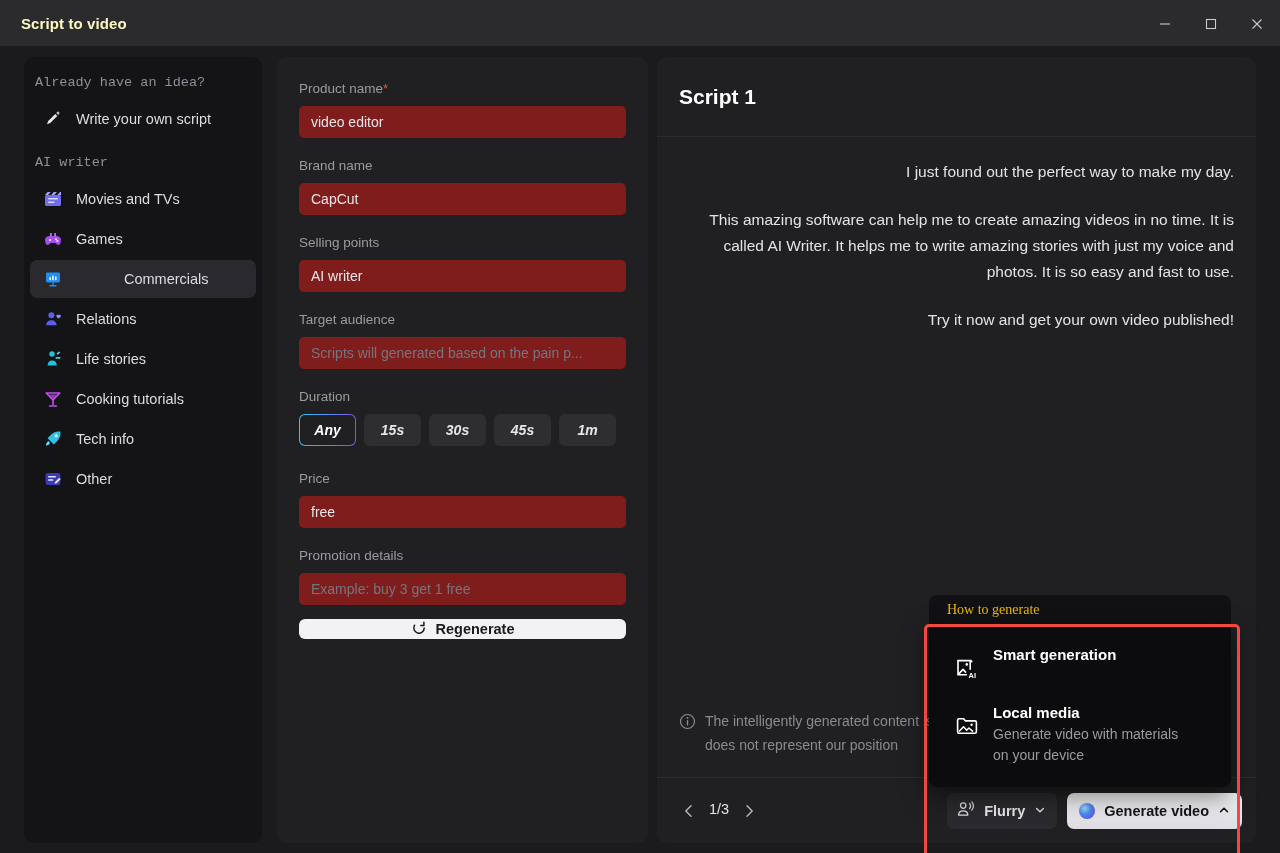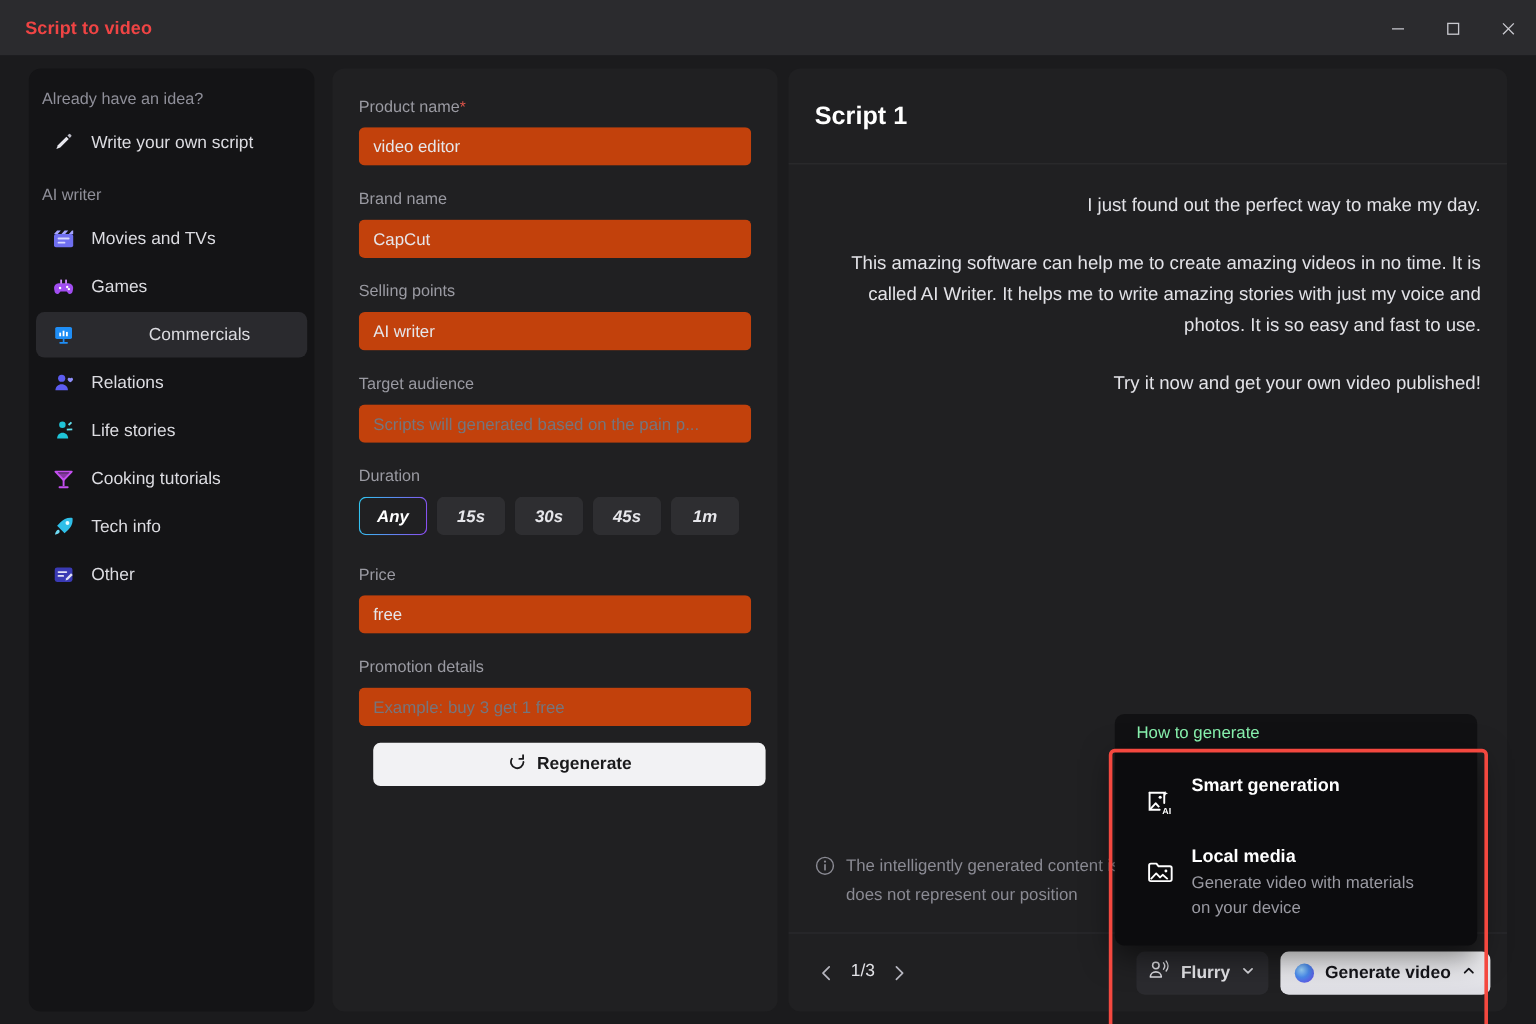--- a/index.html
+++ b/index.html
@@ -15,21 +15,21 @@
   .titlebar {
     height: 47px; width: 1280px;
     background: #2b2b2e;
     display: flex; align-items: center;
     border-bottom: 1px solid #1b1b1d;
     position: relative;
   }
   .title-text {
     margin-left: 21px;
     font-size: 15px; font-weight: bold;
-    color: #ef4444;
+    color: #fef9c3;
     letter-spacing: .1px;
   }
   .winctrls { position: absolute; right: 0; top: 0; height: 47px; display: flex; }
   .wc {
     width: 46px; height: 47px;
     display: flex; align-items: center; justify-content: center;
     color: #c9c9cf;
   }
   .wc svg { display:block; }
 
@@ -46,20 +46,21 @@
     width: 238px; height: 786px;
     background: #141416;
     border-radius: 10px;
     padding-top: 8px;
   }
   .side-section-label {
     color: #8f8f99;
     font-size: 13.5px;
     padding: 9px 0 6px 11px;
     line-height: 18px;
+    font-family: Liberation Mono, monospace;
   }
   .side-item {
     display: flex; align-items: center;
     height: 38px;
     margin: 2px 6px;
     padding-left: 12px;
     border-radius: 7px;
     cursor: default;
   }
   .side-item.active { background: #2a2a2e; gap: 48px; }
@@ -81,21 +82,21 @@
   }
   .field-label {
     color: #9a9aa2;
     font-size: 13.5px;
     margin-bottom: 9px;
     line-height: 16px;
   }
   .req { color: #e0554a; font-size: 13px; }
   .field-input {
     width: 327px; height: 32px;
-    background: #c2410c;
+    background: #7f1d1d;
     border: 1px solid transparent;
     border-radius: 5px;
     color: #e6e6ea;
     font-size: 14px;
     font-family: "Liberation Sans", sans-serif;
     padding: 0 11px;
     outline: none;
     display: block;
   }
   .field-input::placeholder { color: #75757d; }
@@ -117,30 +118,29 @@
   .chip.sel {
     background: #202022;
     border: 1.5px solid transparent;
     background-image: linear-gradient(#202022,#202022), linear-gradient(100deg,#2ec8f0,#8b4bf0);
     background-origin: border-box;
     background-clip: padding-box, border-box;
     color: #ffffff;
   }
 
   .regen-btn {
-    width: 327px; height: 36px;
+    width: 327px; height: 20px;
     background: #f2f2f4;
     border: none; border-radius: 6px;
     color: #1a1a1c;
     font-size: 14.5px; font-weight: bold;
     font-family: "Liberation Sans", sans-serif;
     display: flex; align-items: center; justify-content: center;
     gap: 9px;
     cursor: default;
-    margin-left: 12px;
   }
 
   
   .script-panel {
     position: absolute; left: 657px; top: 10px;
     width: 599px; height: 786px;
     background: #202022;
     border-radius: 10px;
     overflow: hidden;
   }
@@ -211,21 +211,21 @@
   .popup-wrap {
     position: absolute; left: 929px; top: 548px;
     width: 302px;
   }
   .popup-head {
     height: 30px;
     background: #111113;
     border-radius: 8px 8px 0 0;
     display: flex; align-items: center;
     padding-left: 18px;
-    color: #86efac; font-size: 14px;
+    color: #eab308; font-size: 14px; font-family: Liberation Serif, serif;
   }
   .popup-body {
     background: #0c0c0e;
     border-radius: 0 0 8px 8px;
     padding: 10px 0 12px 0;
     box-shadow: 0 8px 26px rgba(0,0,0,.55);
   }
   .popup-item {
     display: flex; align-items: flex-start; gap: 14px;
     padding: 9px 16px 9px 26px;

